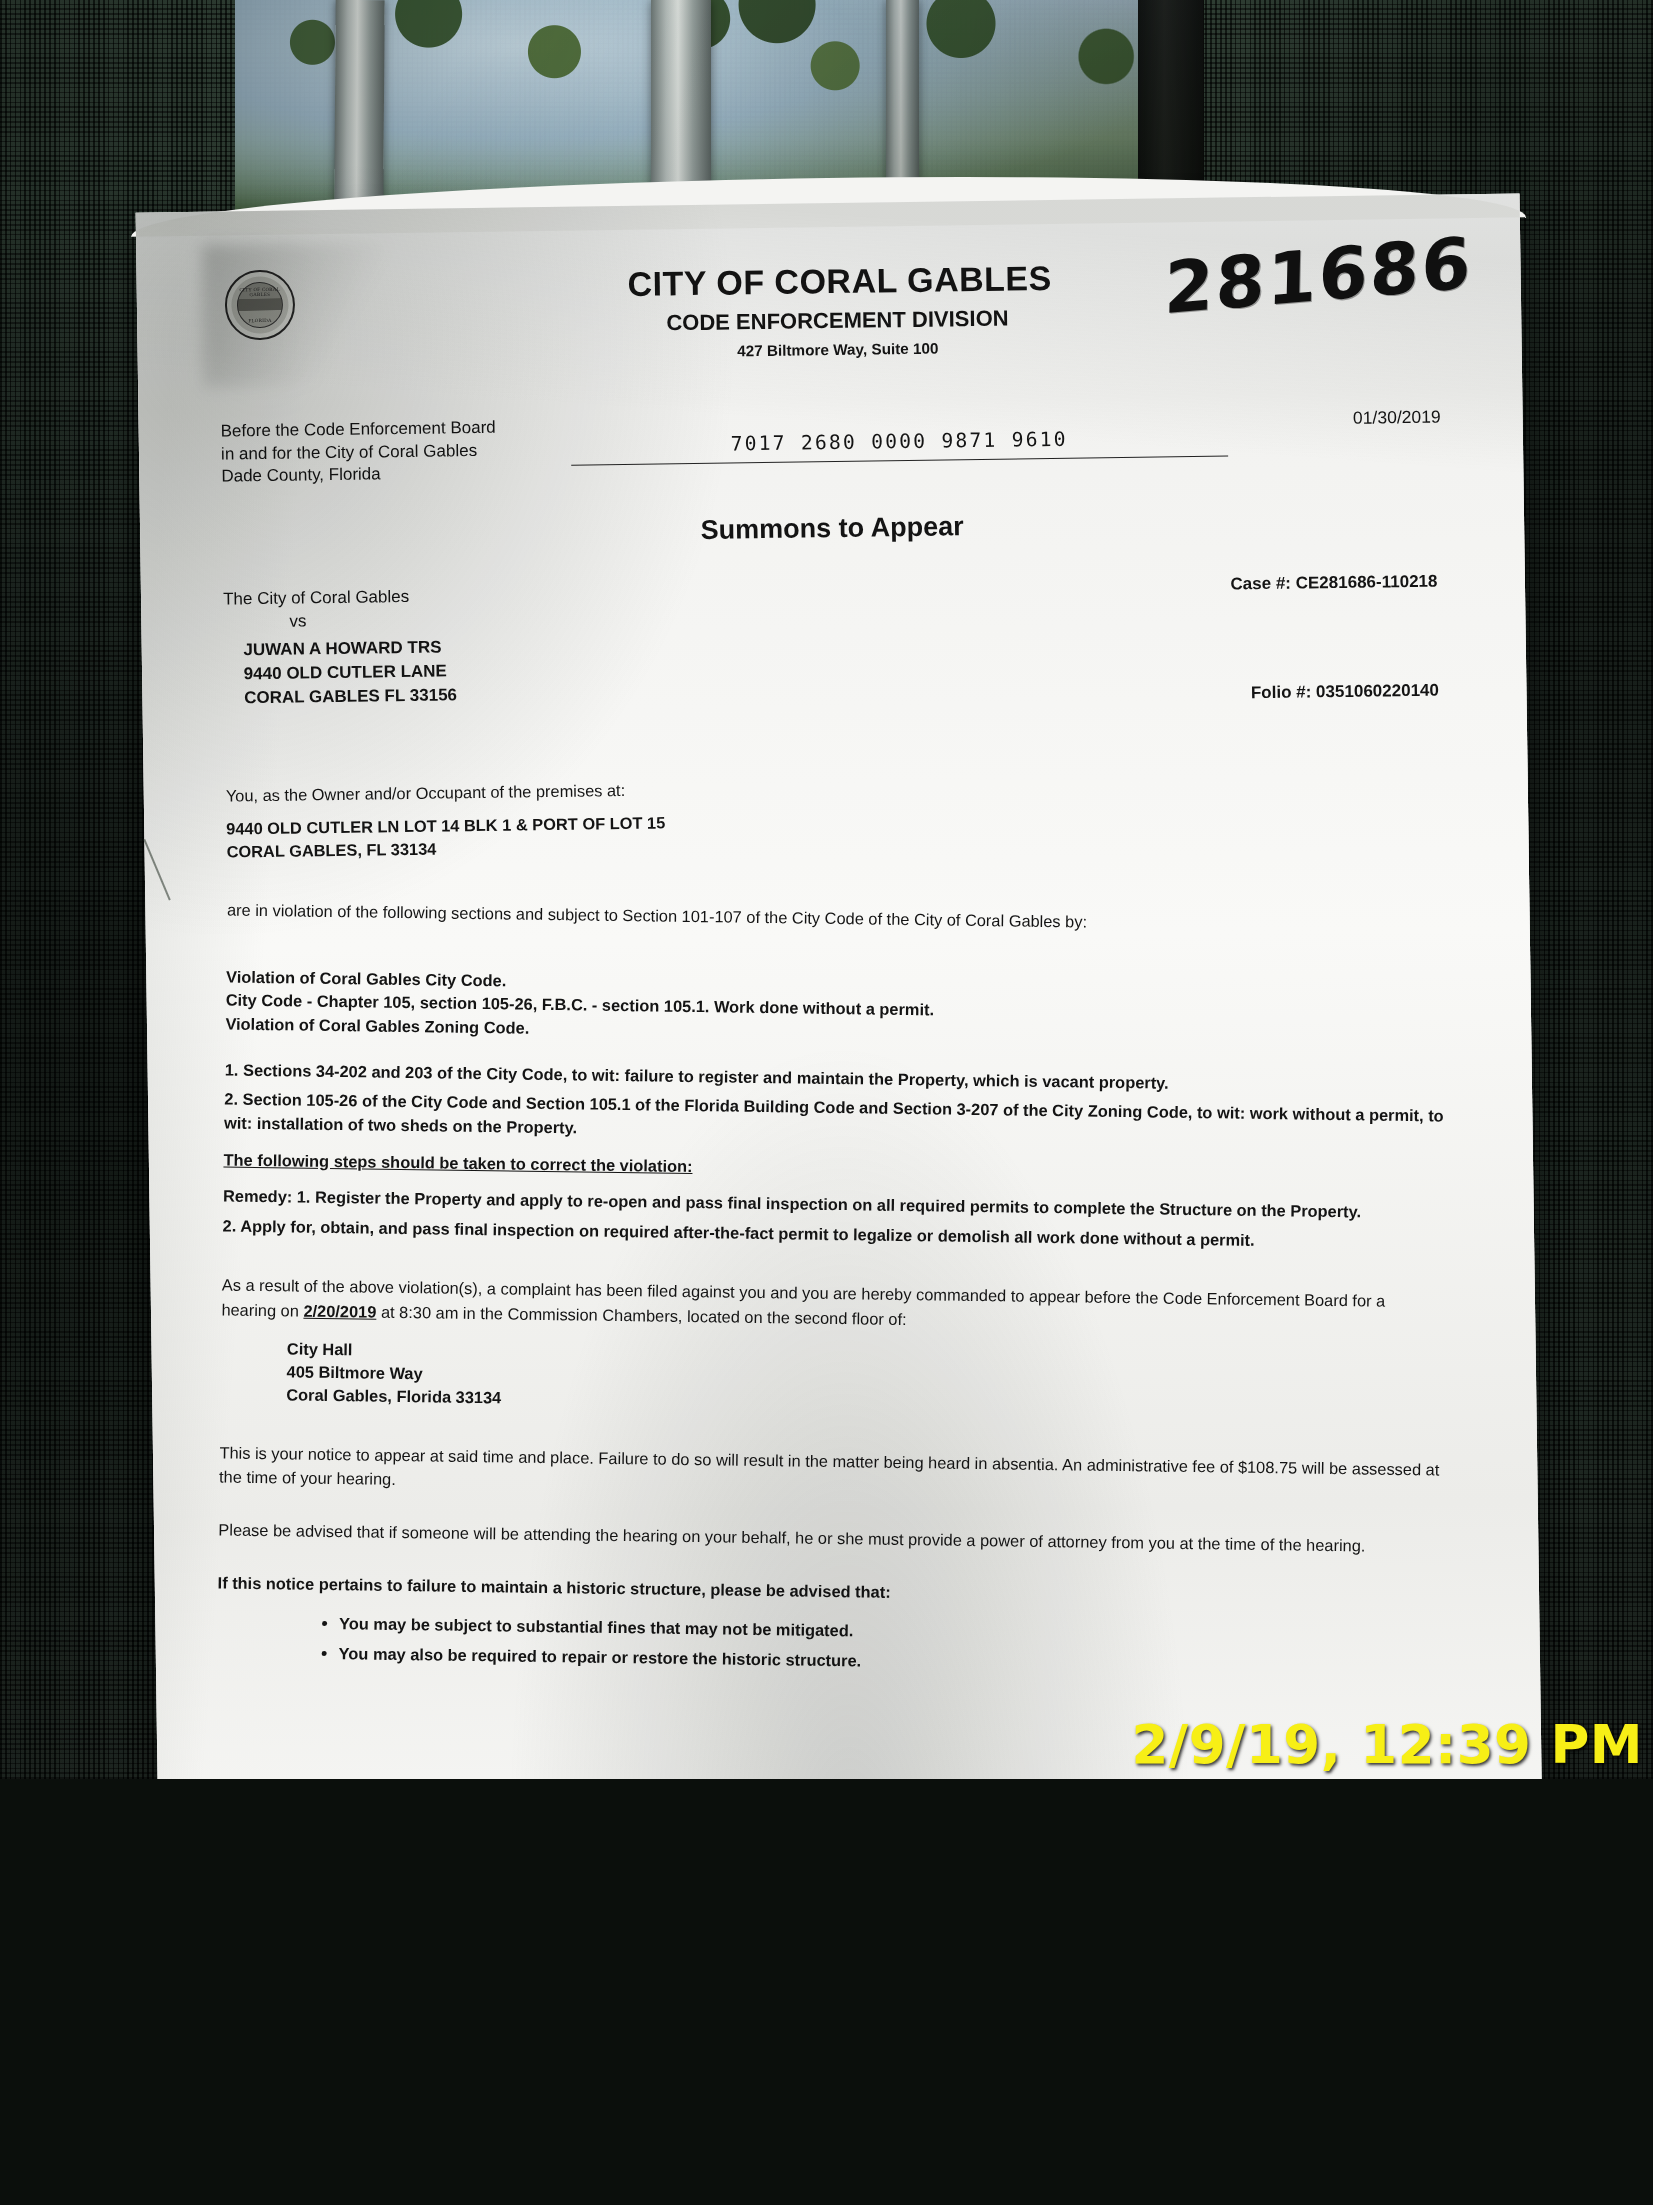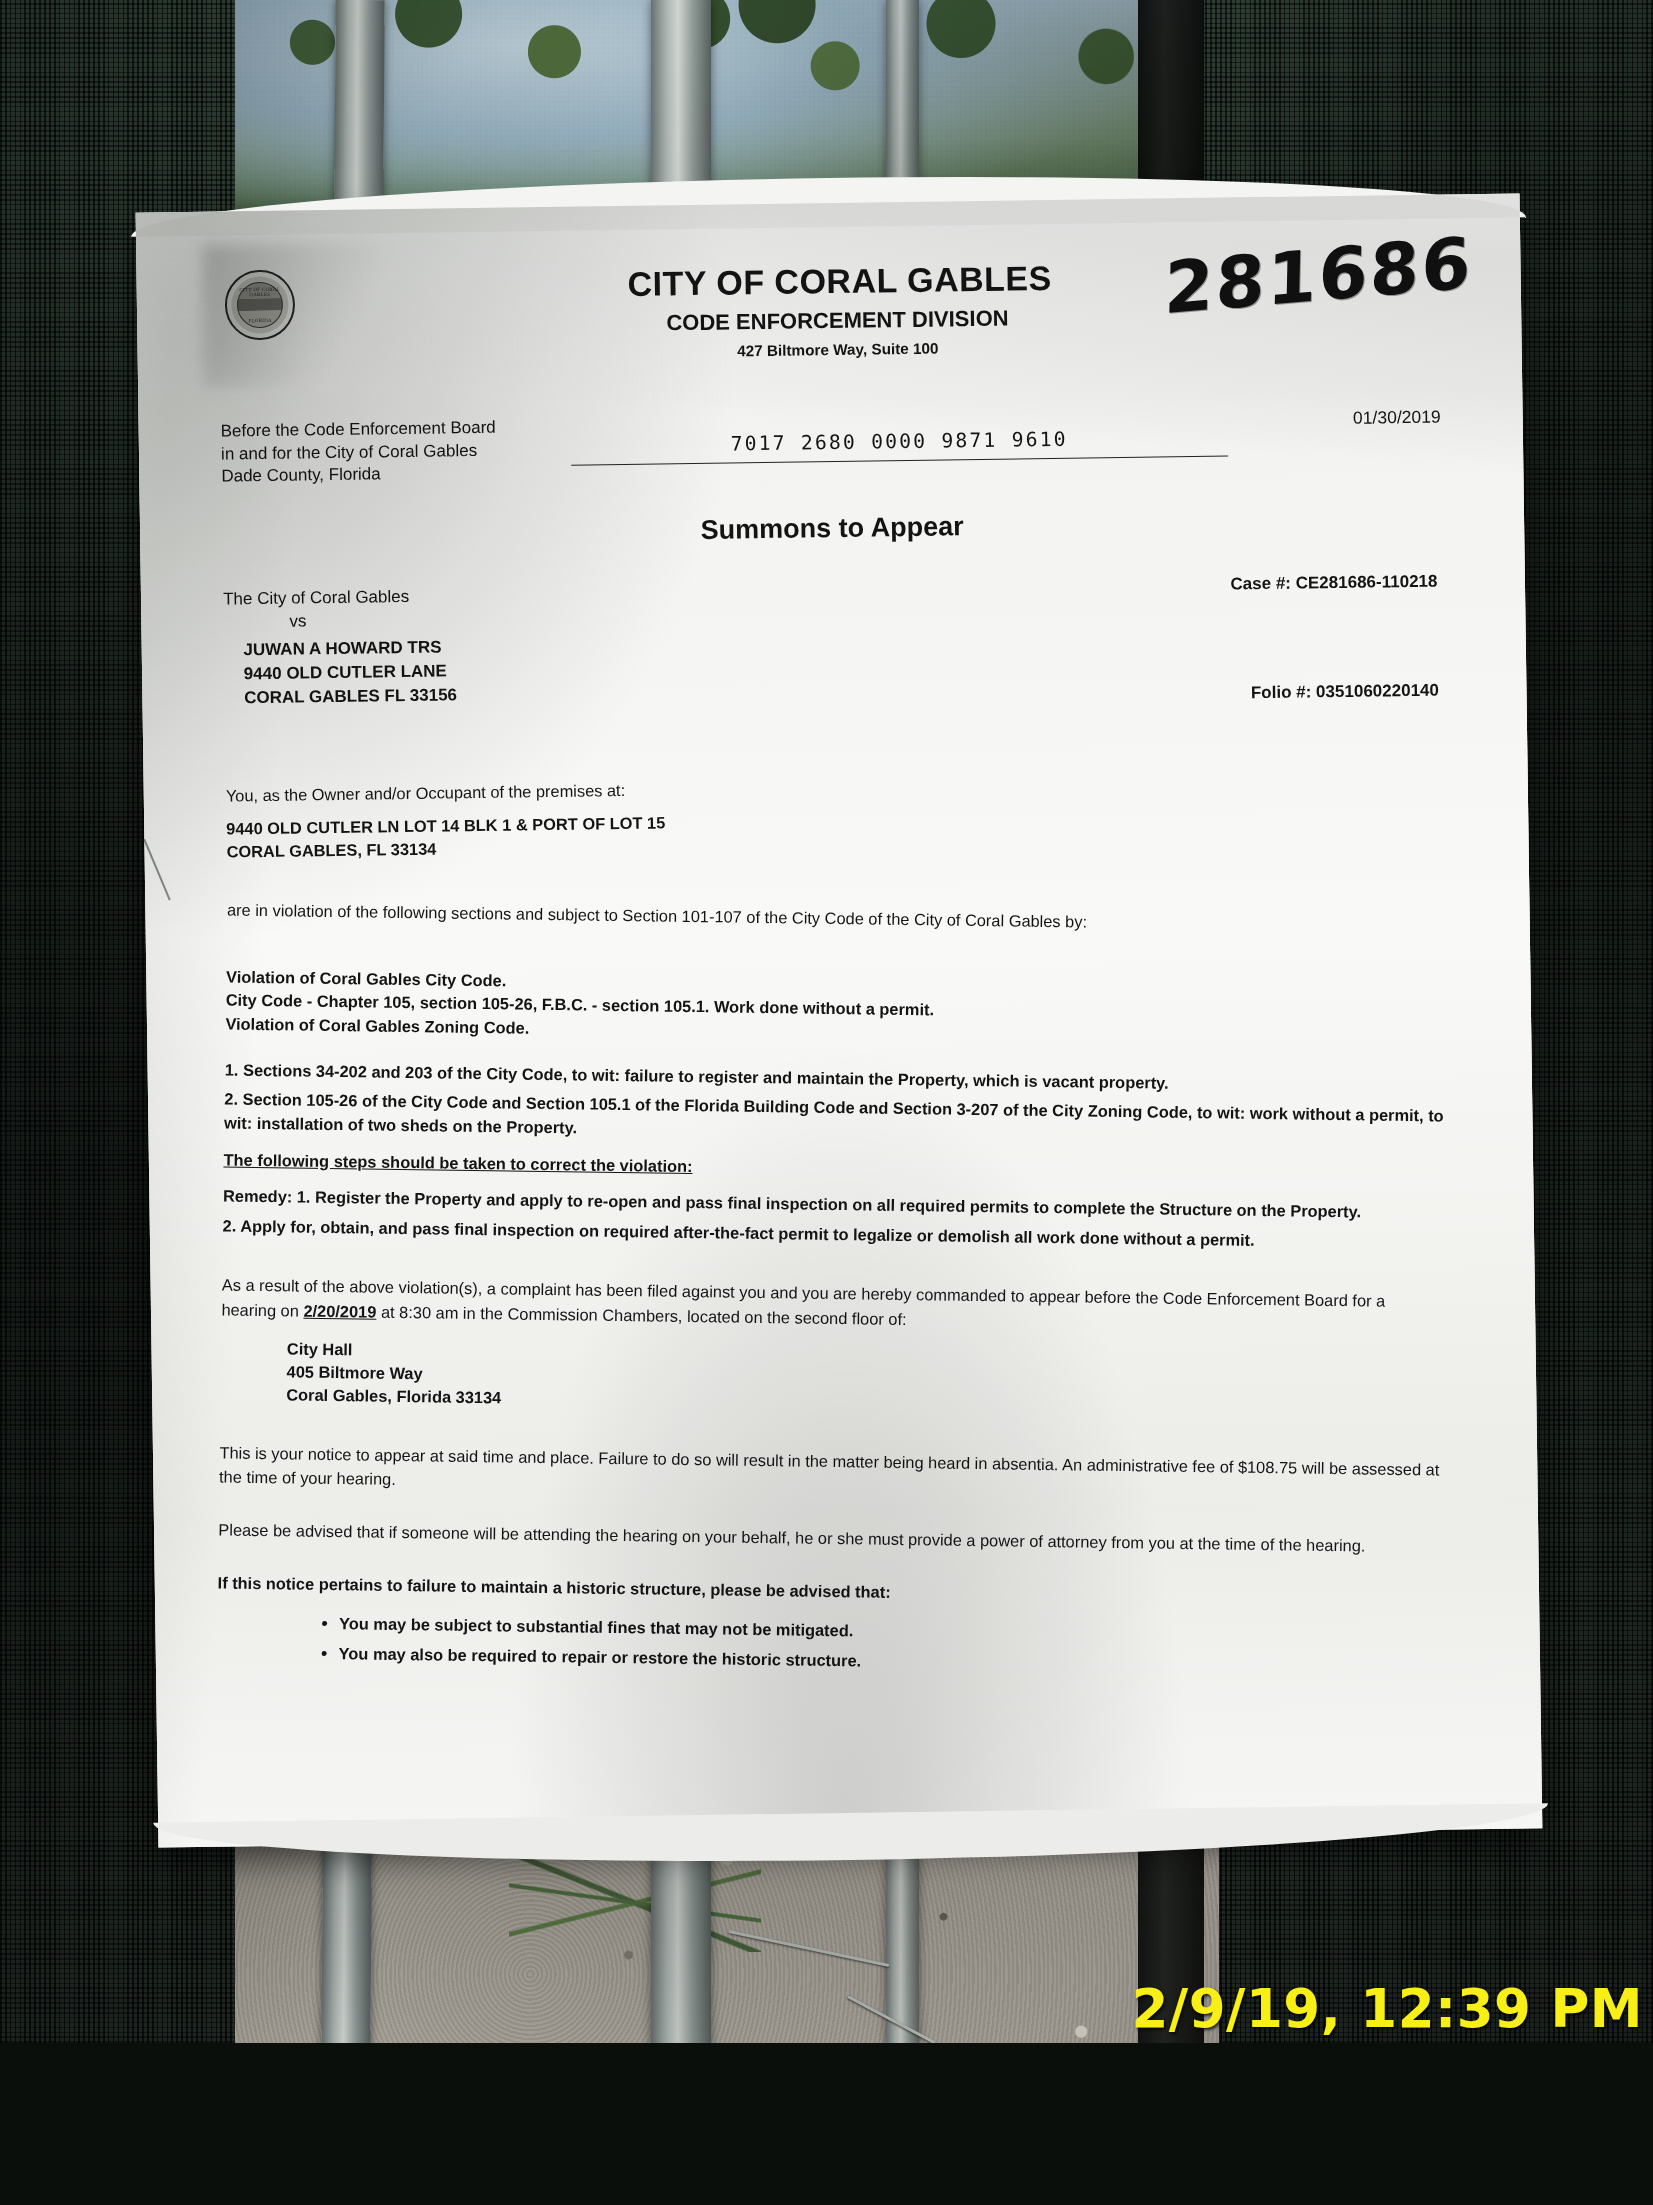--- a/index.html
+++ b/index.html
@@ -6,21 +6,21 @@
     margin: 0;
     padding: 0;
     background: #0b0f0c;
   }
   body {
     font-family: "Liberation Sans", sans-serif;
   }
   #scene {
     position: relative;
     width: 1654px;
-    height: 2043px;
+    height: 1779px;
     overflow: hidden;
     background: #14211a;
   }
 
   
   .mesh {
     position: absolute;
     inset: 0;
     background-color: #1c2b22;
     background-image:

